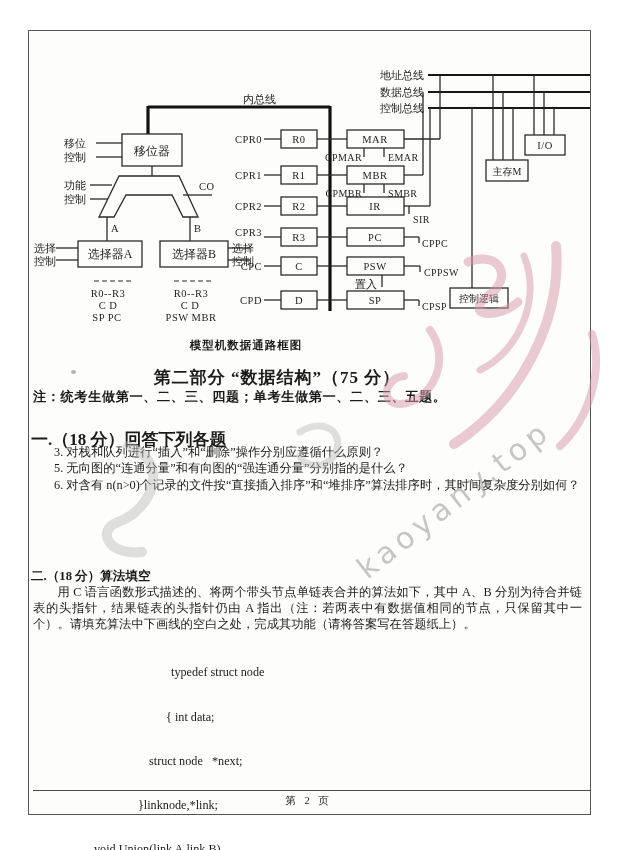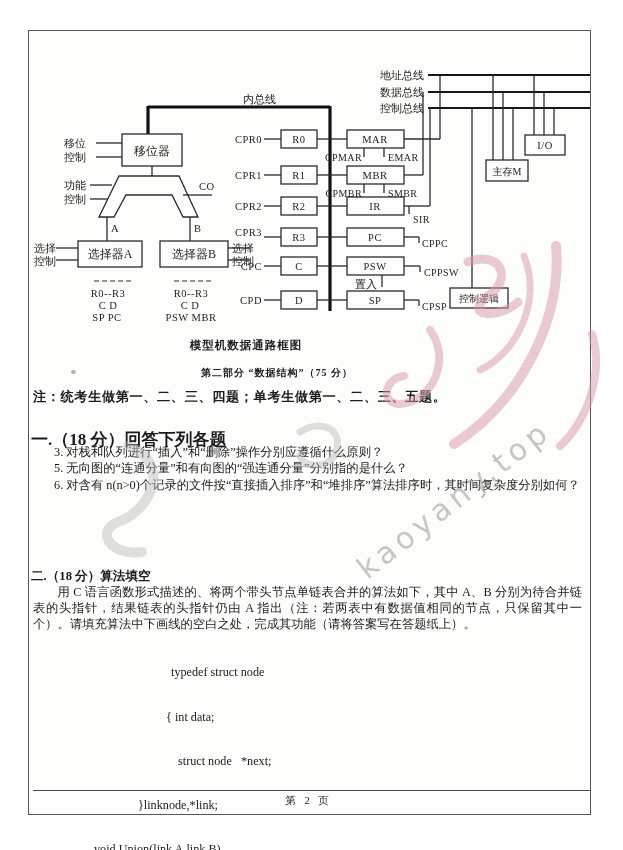--- a/index.html
+++ b/index.html
@@ -13,31 +13,31 @@
   .thick{stroke:#111;stroke-width:3.2;fill:none;}
   .bus{stroke:#161616;stroke-width:2.2;fill:none;}
   .dash{stroke:#2b2b2b;stroke-width:1.2;fill:none;stroke-dasharray:5 3;}
   .bx{fill:none;stroke:#2b2b2b;stroke-width:1.3;}
   .cn{font-size:11px;}
   .cnb{font-size:12px;}
   .lat{font-size:10.5px;letter-spacing:0.5px;}
   .sub{font-size:10px;letter-spacing:0.4px;}
   .cap{font-size:11.5px;font-weight:bold;letter-spacing:1px;}
   .abs{position:absolute;}
-  .title{left:28px;width:498px;top:366px;text-align:center;font-size:10px;font-weight:bold;letter-spacing:1px;}
+  .title{left:28px;width:498px;top:366px;text-align:center;font-size:17px;font-weight:bold;letter-spacing:1px;}
   .note{left:33px;top:388px;width:552px;font-size:13.2px;font-weight:bold;letter-spacing:0.6px;}
   .h1{left:31px;top:428px;font-size:17px;font-weight:bold;}
   .items{left:54px;top:444px;width:528px;font-size:12.3px;line-height:16.3px;}
   .items div{padding-left:18px;text-indent:-18px;}
   .h2{left:31px;top:568px;font-size:12.6px;font-weight:bold;}
   .para{left:33px;top:584px;width:549px;font-size:12.3px;line-height:16.2px;text-align:justify;text-indent:2em;}
   .code{left:94px;top:636px;font-size:12.2px;line-height:14.7px;white-space:pre;}
   .code > div:nth-child(1){margin-left:77px;}
   .code > div:nth-child(2){margin-left:72px;}
-  .code > div:nth-child(3){margin-left:84px;}
+  .code > div:nth-child(3){margin-left:55px;}
   .code > div:nth-child(4){margin-left:44px;}
   .code > div:nth-child(5){margin-left:0;}
   .code > div:nth-child(6){margin-left:12px;}
   .code > div:nth-child(7){margin-left:22px;}
   .code > div:nth-child(8){margin-left:22px;}
   .code > div:nth-child(9){margin-left:20px;}
   .code > div:nth-child(10){margin-left:29px;}
   .foot-rule{left:33px;top:790px;width:557px;border-top:1.1px solid #4a4a4a;height:0;}
   .footer{left:28px;top:794px;width:561px;text-align:center;font-size:10.5px;letter-spacing:3px;}
   .wm-site{left:350px;top:558px;transform:rotate(-38deg);transform-origin:0 0;

